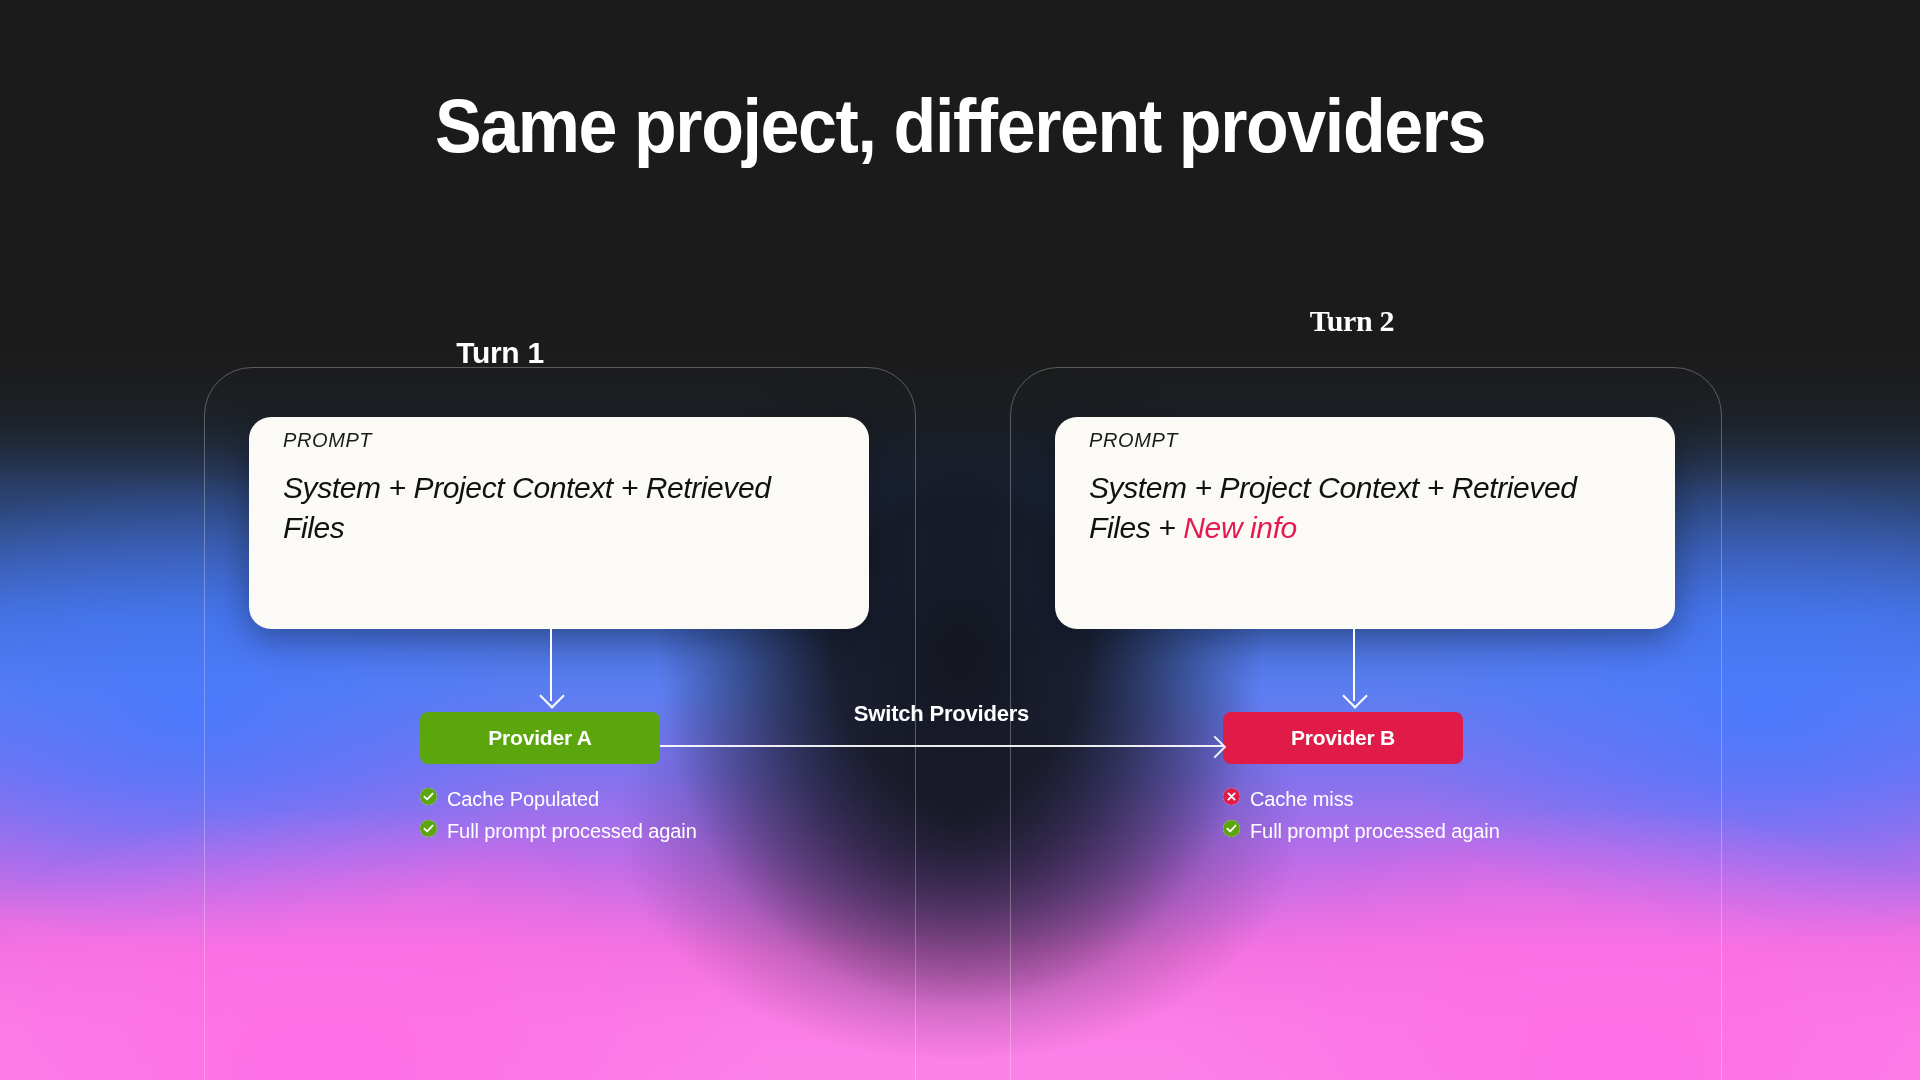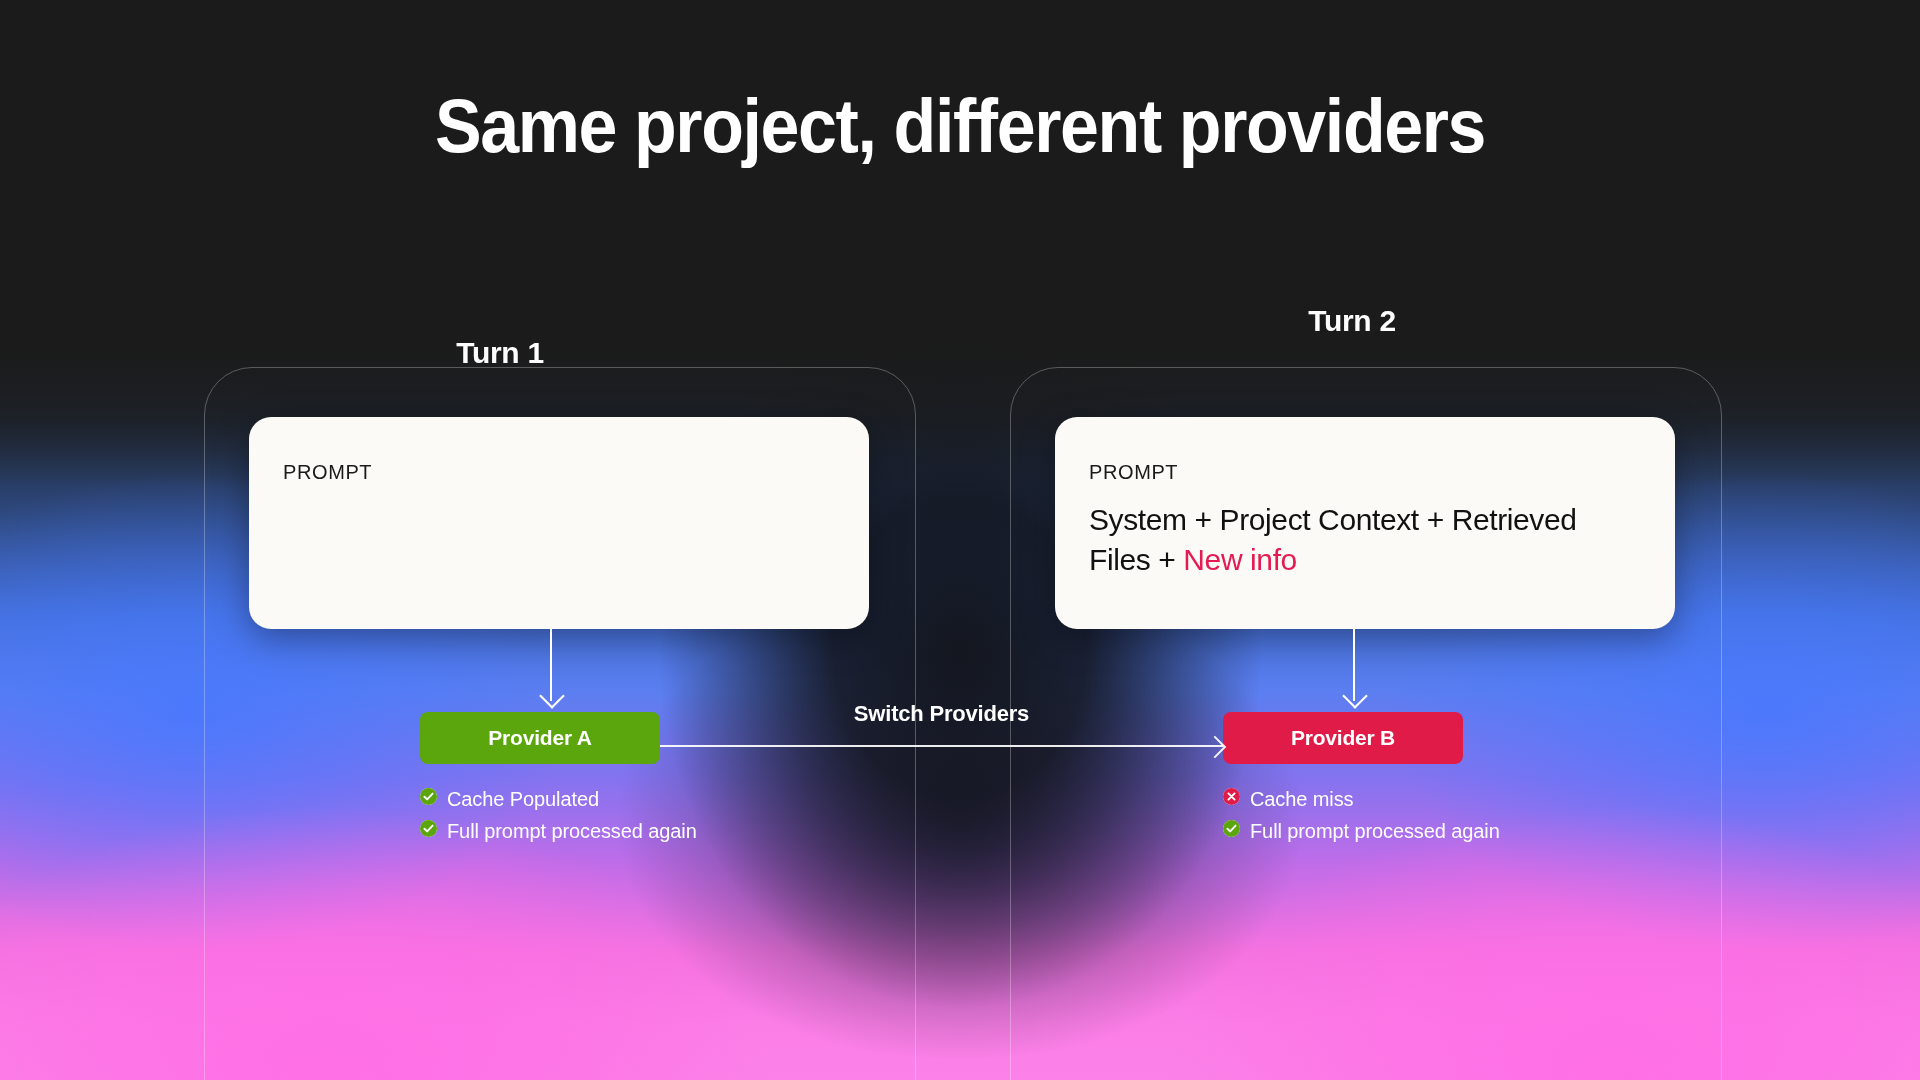--- a/index.html
+++ b/index.html
@@ -115,21 +115,21 @@
     position: absolute;
     top: 304px;
     color: #ffffff;
     font-size: 30px;
     font-weight: bold;
     letter-spacing: -0.3px;
     text-align: center;
     white-space: nowrap;
   }
   #turn-label-1 { left: 360px; width: 280px; margin-top: 32px; }
-  #turn-label-2 { left: 1212px; width: 280px; }
+  #turn-label-2 { left: 1212px; width: 280px; font-family: Liberation Serif, serif; }
 
   
   .panel {
     position: absolute;
     top: 367px;
     height: 790px;
     border: 1px solid rgba(255,255,255,0.28);
     border-radius: 48px;
     box-sizing: border-box;
     background: transparent;
@@ -138,22 +138,23 @@
   #panel-right { left: 1010px; width: 712px; }
 
   
   .prompt-card {
     position: absolute;
     top: 417px;
     height: 212px;
     background: #fbfaf6;
     border-radius: 22px;
     box-sizing: border-box;
-    padding: 44px 34px 0 34px;
+    padding: 12px 34px 0 34px;
     box-shadow: 0 10px 34px rgba(0,0,0,0.35);
+    font-style: italic;
   }
   #prompt-card-left  { left: 249px;  width: 620px; }
   #prompt-card-right { left: 1055px; width: 620px; }
 
   .prompt-kicker {
     color: #1a1a1a;
     font-size: 20px;
     letter-spacing: 0.6px;
     font-weight: normal;
     margin: 0 0 16px 0;
@@ -310,20 +311,21 @@
   <div id="title">Same project, different providers</div>
 
   <div id="turn-label-1" class="turn-label">Turn 1</div>
   <div id="turn-label-2" class="turn-label">Turn 2</div>
 
   <div id="panel-left" class="panel"></div>
   <div id="panel-right" class="panel"></div>
 
   <div id="prompt-card-left" class="prompt-card">
     <div class="prompt-kicker">PROMPT</div>
+    <div class="prompt-body"><span>System + Project Context + Retrieved Files</span><span class="hl-new"></span></div>
   </div>
 
   <div id="prompt-card-right" class="prompt-card">
     <div class="prompt-kicker">PROMPT</div>
     <div class="prompt-body"><span>System + Project Context + Retrieved Files + </span><span class="hl-new">New info</span></div>
   </div>
 
   <div id="v-arrow-left" class="v-arrow">
     <div class="shaft"></div>
     <div class="head"></div>

